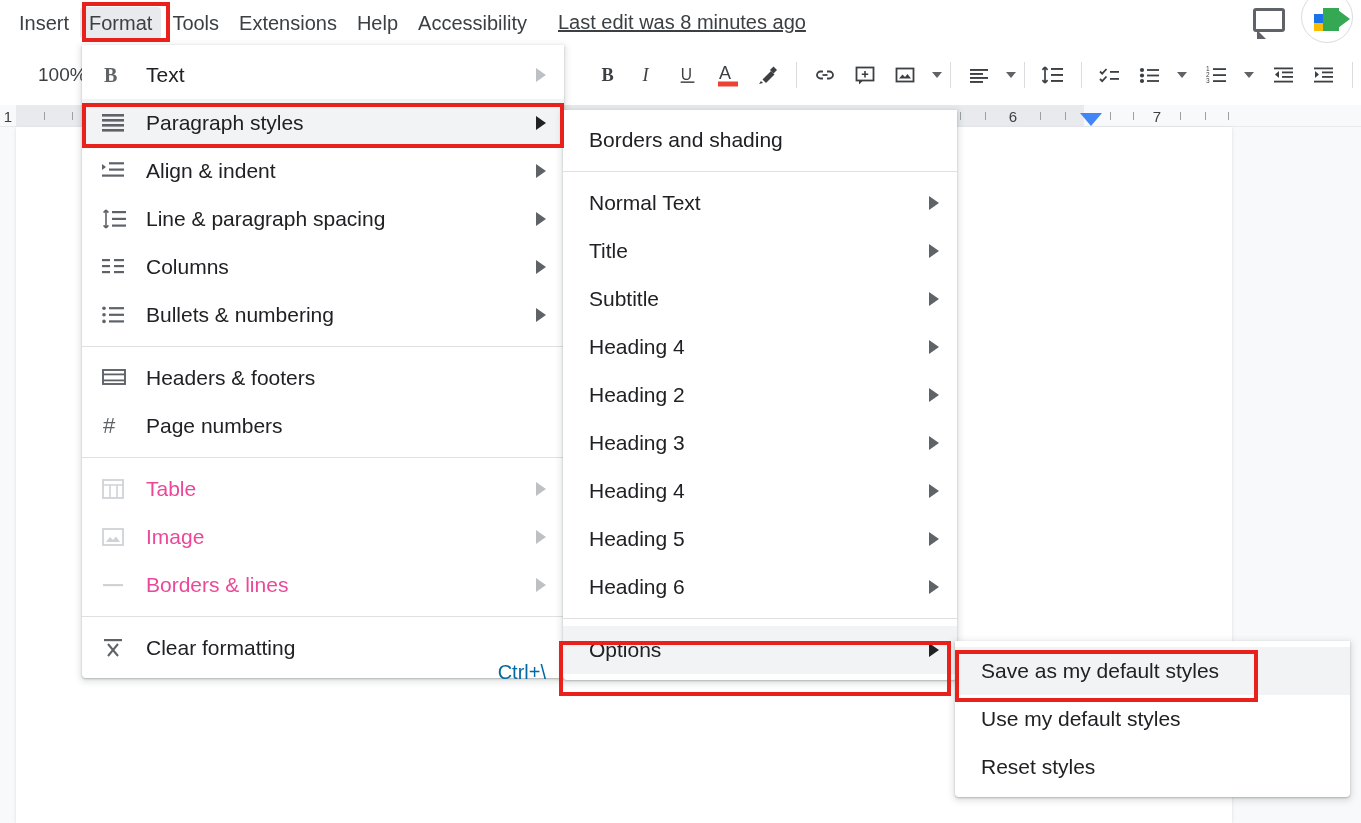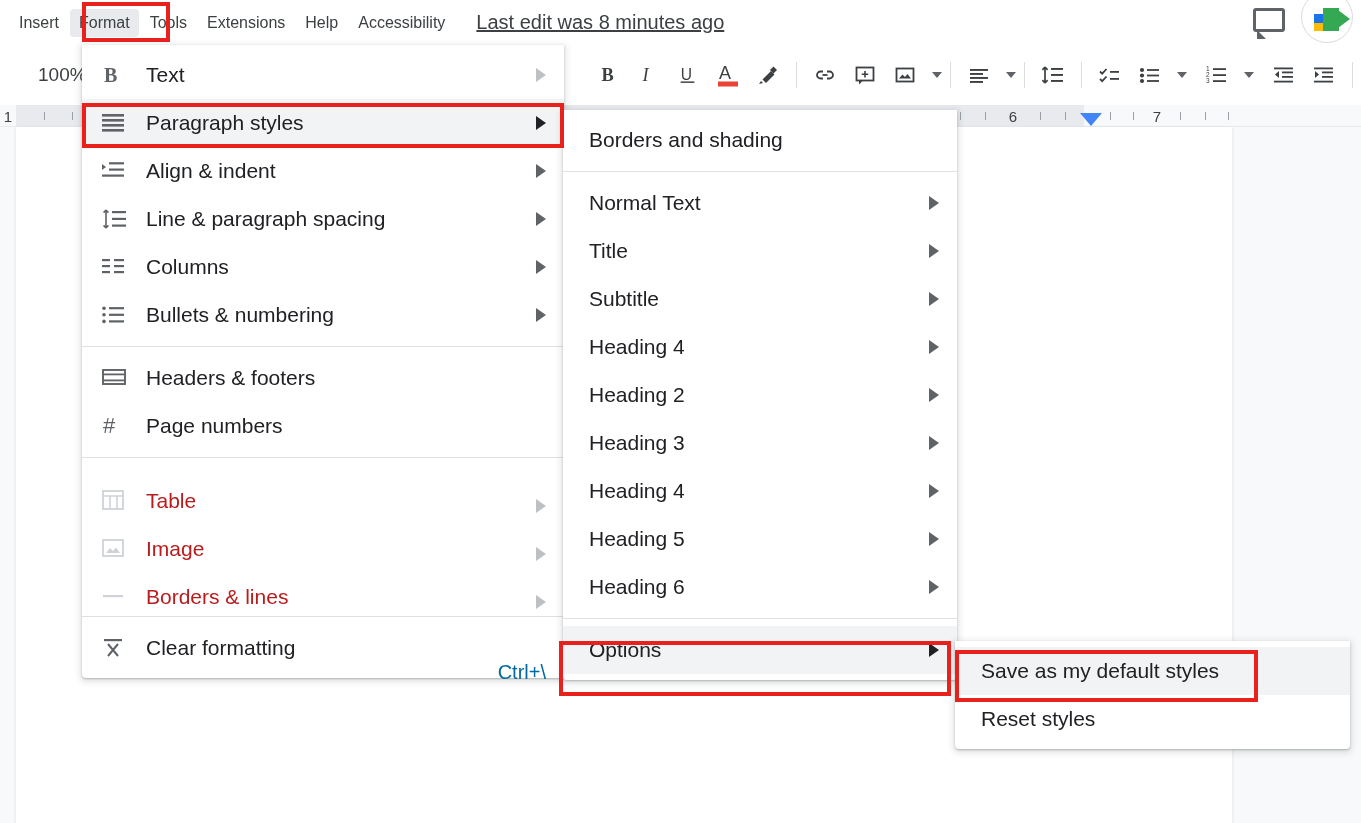--- a/index.html
+++ b/index.html
@@ -11,21 +11,21 @@
   }
   .app { position: relative; width: 1361px; height: 823px; background:#fff; }
 
   
   .menubar {
     position: absolute; left:0; top:0; width:1361px; height:45px;
     background:#fff;
     display:flex; align-items:center;
   }
   .menu-item {
-    font-size: 16px; color:#3c4043; line-height:1;
+    font-size: 20px; color:#3c4043; line-height:1;
     padding: 6px 9px; margin-right: 2px; border-radius: 4px;
     white-space: nowrap;
   }
   .menu-item.first { margin-left: 10px; }
   .menu-item.active { background:#e8eaed; }
   .lastedit {
     font-size: 20px; color:#3c4043; margin-left: 20px;
     text-decoration: underline; white-space: nowrap;
   }
   .topright {
@@ -99,21 +99,21 @@
     position:absolute; background:#fff;
     box-shadow: 0 2px 6px 2px rgba(60,64,67,.15), 0 1px 2px 0 rgba(60,64,67,.3);
     border-radius: 0 0 4px 4px;
     padding: 6px 0;
   }
   .mrow {
     display:flex; align-items:center; height:48px; padding:0 18px 0 20px;
     font-size:21px; color:#202124; position:relative; white-space:nowrap;
   }
   .mrow.sel { background:#f1f3f4; }
-  .mrow.disabled { color:#b91c1c;align-items:flex-end; }
+  .mrow.disabled { color:#ec4899; }
   .mrow .mico {
     width:34px; min-width:34px; height:26px; display:flex; align-items:center;
     color:#5f6368; margin-right:10px;
   }
   .mrow.disabled .mico { color:#cfd3d7; }
   .mrow .mlabel { flex:1; }
   .mrow .mshort { color:#0369a1; font-size:20px; margin-left:40px;margin-top:48px; }
   .arrow {
     width:0;height:0; border-top:7px solid transparent; border-bottom:7px solid transparent;
     border-left:10px solid #5f6368; margin-left:22px;
@@ -527,20 +527,23 @@
       <span class="mlabel">Options</span>
       <span class="arrow dark"></span>
     </div>
   </div>
 
   <div class="menu-panel" id="menu3">
     <div class="mrow sel">
       <span class="mlabel">Save as my default styles</span>
     </div>
     <div class="mrow">
+      <span class="mlabel">Use my default styles</span>
+    </div>
+    <div class="mrow">
       <span class="mlabel">Reset styles</span>
     </div>
   </div>
 
   <div class="redbox" id="rb-format"></div>
   <div class="redbox" id="rb-para"></div>
   <div class="redbox" id="rb-options"></div>
   <div class="redbox" id="rb-save"></div>
 
 </div>

